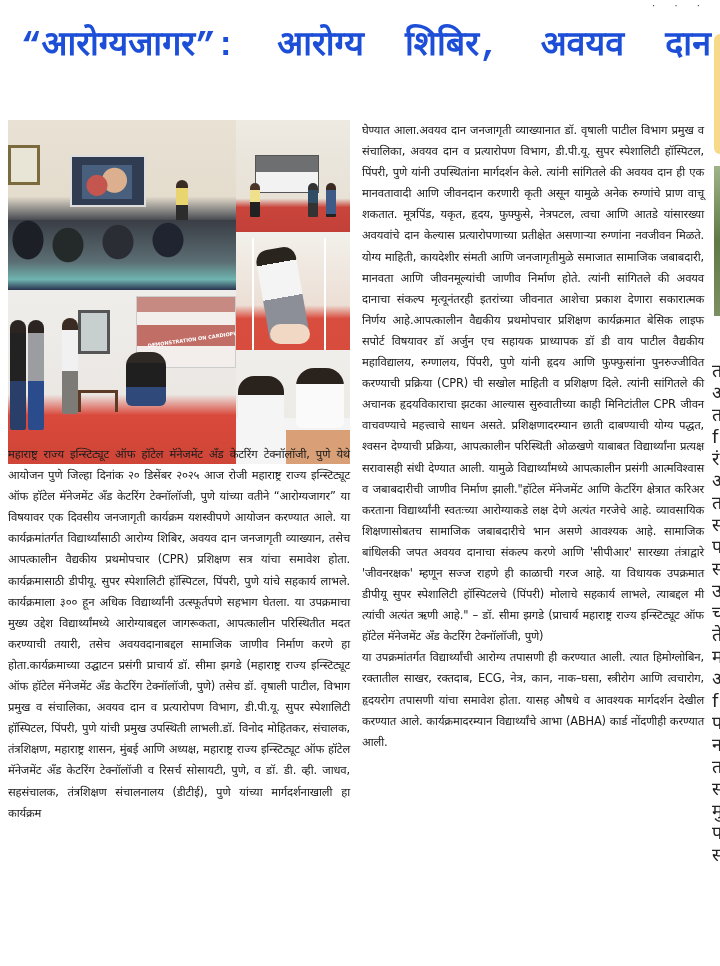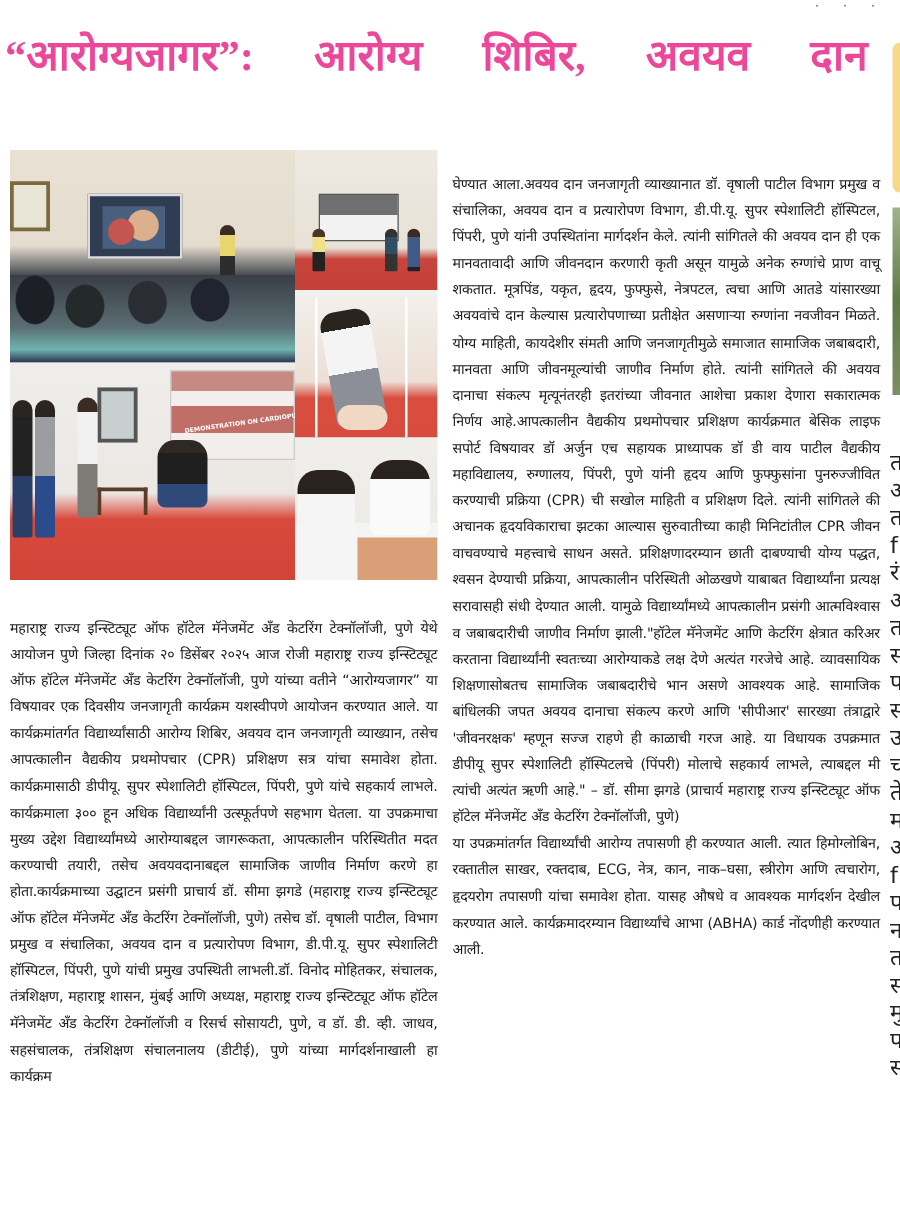--- a/index.html
+++ b/index.html
@@ -3,23 +3,23 @@
 <meta charset="utf-8">
 <style>
   * { margin: 0; padding: 0; box-sizing: border-box; }
   html, body { width: 720px; height: 966px; overflow: hidden; background: #ffffff; }
   body { position: relative; font-family: "DejaVu Sans", "Liberation Sans", sans-serif; color: #1a1a1a; }
 
   .top-strip { position: absolute; left: 0; top: 0; width: 720px; height: 20px; background: #fff; }
   .top-strip .dots { position: absolute; right: 12px; top: 0; color: #444; font-size: 10px; letter-spacing: 8px; }
 
   .headline {
-    position: absolute; left: 4px; top: 24px; width: 690px;
-    font-family: Liberation Serif, serif; font-weight: bold;
-    font-size: 34px; line-height: 44px; color: #ec4899;
+    position: absolute; left: 21px; top: 24px; width: 690px;
+    font-family: Liberation Mono, monospace; font-weight: bold;
+    font-size: 34px; line-height: 44px; color: #1d4ed8;
     text-align: justify; text-align-last: left;
   }
   .headline .line { display: block; white-space: nowrap; }
   .headline .line1 { text-align: justify; text-align-last: justify; }
 
   .photo-collage {
     position: absolute; left: 8px; top: 120px; width: 342px; height: 344px;
     background: #f2f0ec; overflow: hidden;
   }
   .photo { position: absolute; overflow: hidden; }
@@ -63,22 +63,22 @@
   .p5 { left: 228px; top: 230px; width: 114px; height: 114px; background: linear-gradient(180deg,#efeeea 0%,#ecebe6 60%,#f4f4f4 60%); }
   .p5 .doc { position: absolute; left: 2px; top: 26px; width: 46px; height: 88px; background: linear-gradient(180deg,#2a221c 0 22%,#f5f5f5 22%); border-radius: 16px 16px 2px 2px; }
   .p5 .pat { position: absolute; left: 60px; top: 18px; width: 48px; height: 60px; background: linear-gradient(180deg,#2a221c 0 26%,#fafafa 26%); border-radius: 18px 18px 6px 6px; }
   .p5 .desk { position: absolute; left: 50px; top: 80px; width: 64px; height: 34px; background: #d9a077; }
 
   .body-col {
     position: absolute; width: 342px;
     font-family: "DejaVu Sans", sans-serif; font-size: 11.4px; line-height: 21.1px;
     color: #1b1b1b; text-align: justify; letter-spacing: -0.15px; word-spacing: 0.3px;
   }
-  .col-left { left: 8px; top: 492px; }
-  .col-right { left: 362px; top: 120px; width: 342px; margin-top: 17px; }
+  .col-left { left: 8px; top: 444px; }
+  .col-right { left: 362px; top: 120px; width: 342px; }
   .body-col p { margin: 0; }
 
   .side-strip { position: absolute; left: 712px; top: 0; width: 8px; height: 966px; background: #fff; overflow: hidden; }
   .side-strip .ad-yellow { position: absolute; left: 2px; top: 34px; width: 20px; height: 120px; background: #f7d98a; border-radius: 6px 0 0 6px; }
   .side-strip .ad-green { position: absolute; left: 2px; top: 166px; width: 20px; height: 150px; background: linear-gradient(180deg,#9fb38a,#5f7a45 50%,#7d8f64); }
   .side-strip .letters { position: absolute; left: 0; top: 360px; width: 20px; font-size: 18px; line-height: 22px; color: #222; }
 </style>
 </head>
 <body>
 

